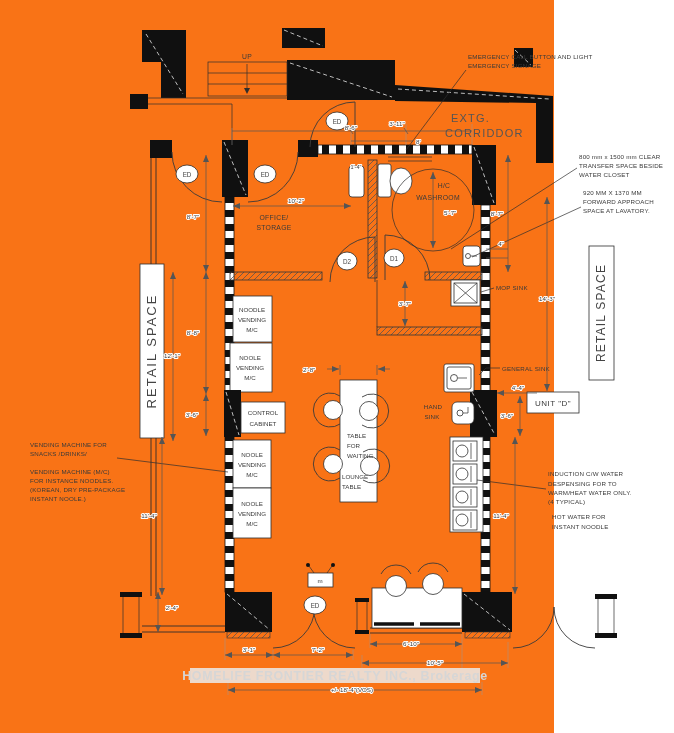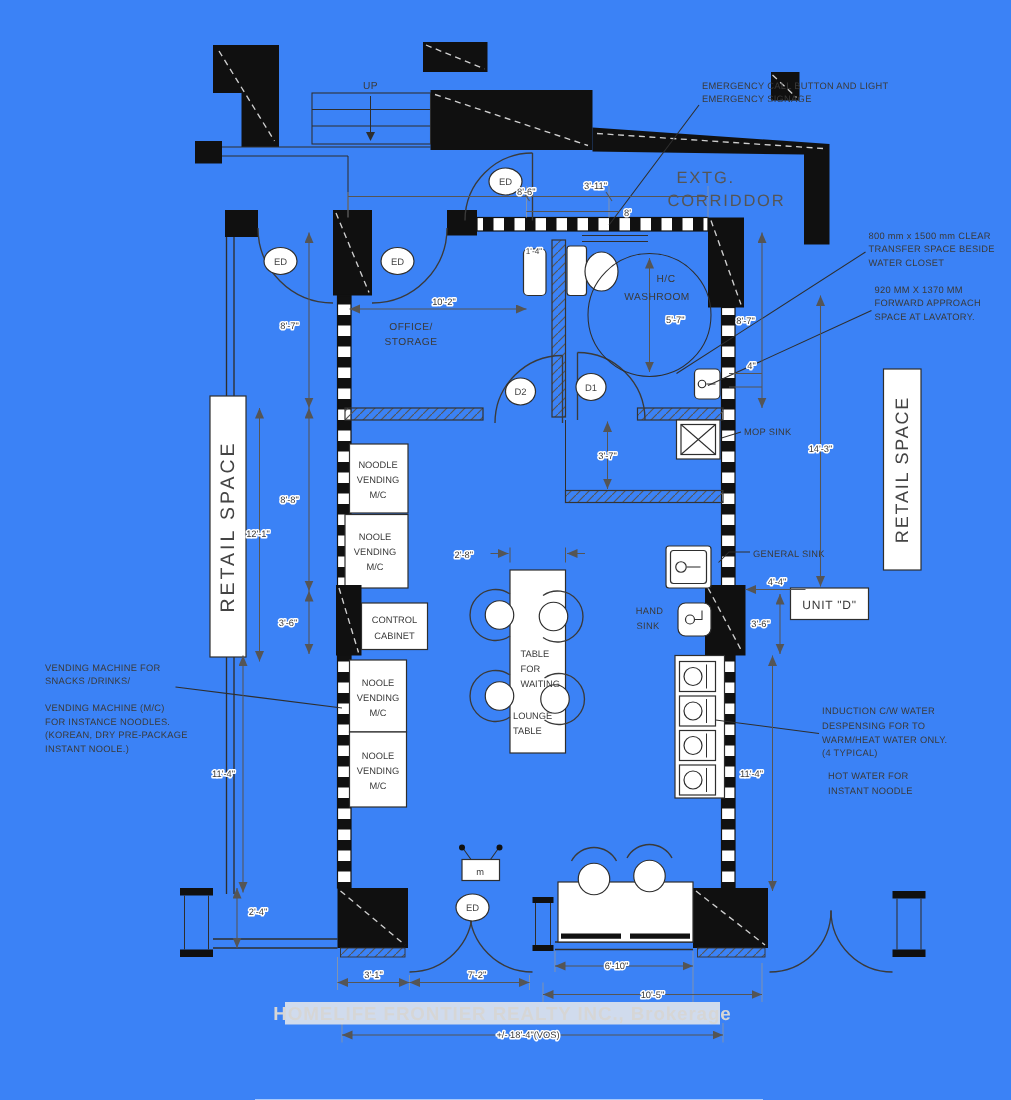--- a/index.html
+++ b/index.html
@@ -1,16 +1,16 @@
 <!DOCTYPE html>
 <html><head>
 <meta charset="utf-8">
 <style>
   html,body{margin:0;padding:0;background:#fff;}
-  .page{width:674px;height:733px;position:relative;background:#3b82f6;font-family:"Liberation Sans",sans-serif;}
+  .page{width:554px;height:733px;position:relative;background:#f97316;font-family:"Liberation Sans",sans-serif;}
   svg{display:block;}
   .wall{fill:#101010;stroke:none;}
   .ln{stroke:#2e2e2e;stroke-width:0.9;fill:none;}
   .ln2{stroke:#2e2e2e;stroke-width:0.7;fill:none;}
   .arc{stroke:#3a3a3a;stroke-width:0.9;fill:none;}
   .dimln{stroke:#555;stroke-width:0.7;fill:none;}
   .ext{stroke:#999;stroke-width:0.5;fill:none;}
   .wd{stroke:#cfcfcf;stroke-width:0.9;stroke-dasharray:4 3;fill:none;}
   .fx2{fill:#fff;stroke:#2e2e2e;stroke-width:0.8;}
   text{font-family:"Liberation Sans",sans-serif;fill:#3a3a3a;}

